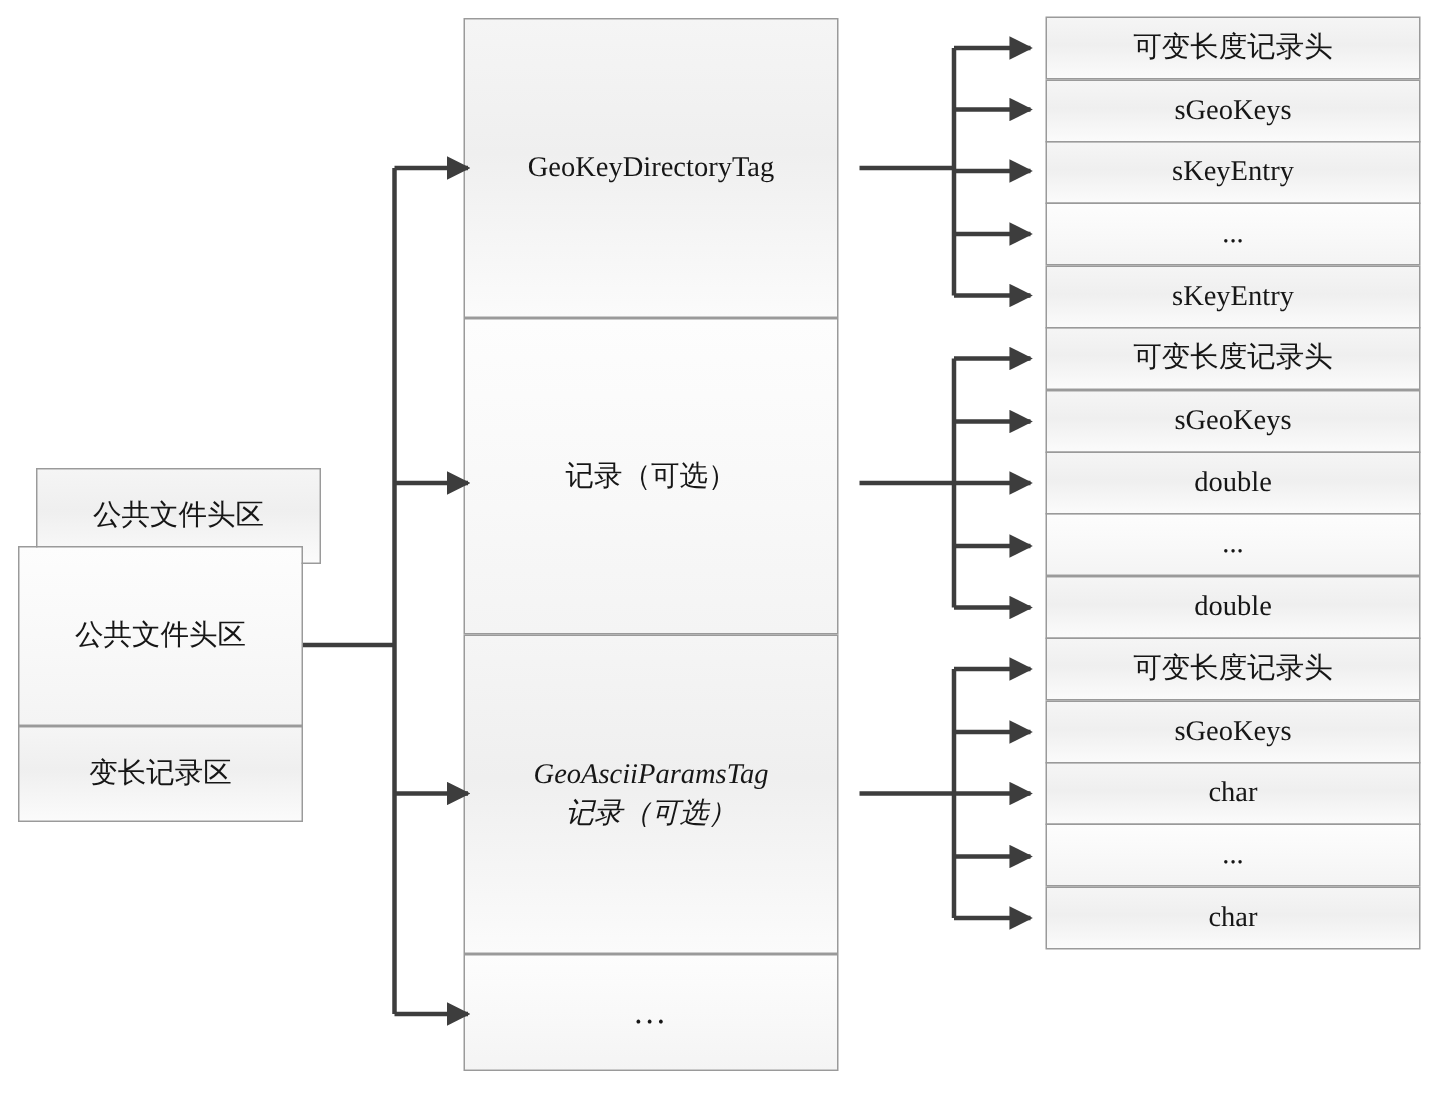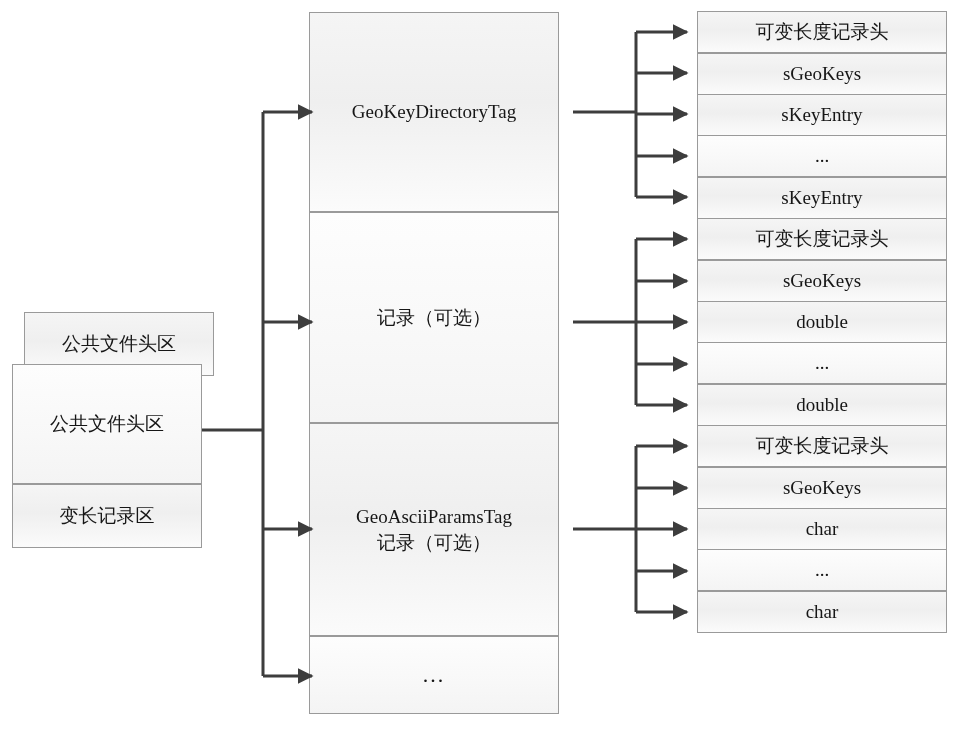--- a/index.html
+++ b/index.html
@@ -61,21 +61,21 @@
     <div class="box" style="top:0px;height:200px;">
       <span class="inner">
         <span class="lbl1">GeoKeyDirectoryTag</span>
       </span>
     </div>
     <div class="box plain" style="top:200px;height:211px;">
       <span class="inner">
         <span class="lbl2">记录（可选）</span>
       </span>
     </div>
-    <div class="box" style="top:411px;height:213px;">
+    <div class="box" style="top:411px;height:213px;font-style:italic;">
       <span class="inner">
         <span class="lbl1">GeoAsciiParamsTag</span>
         <span class="lbl2">记录（可选）</span>
       </span>
     </div>
     <div class="box plain" style="top:624px;height:78px;">
       <span class="inner dots">...</span>
     </div>
   </div>
 

